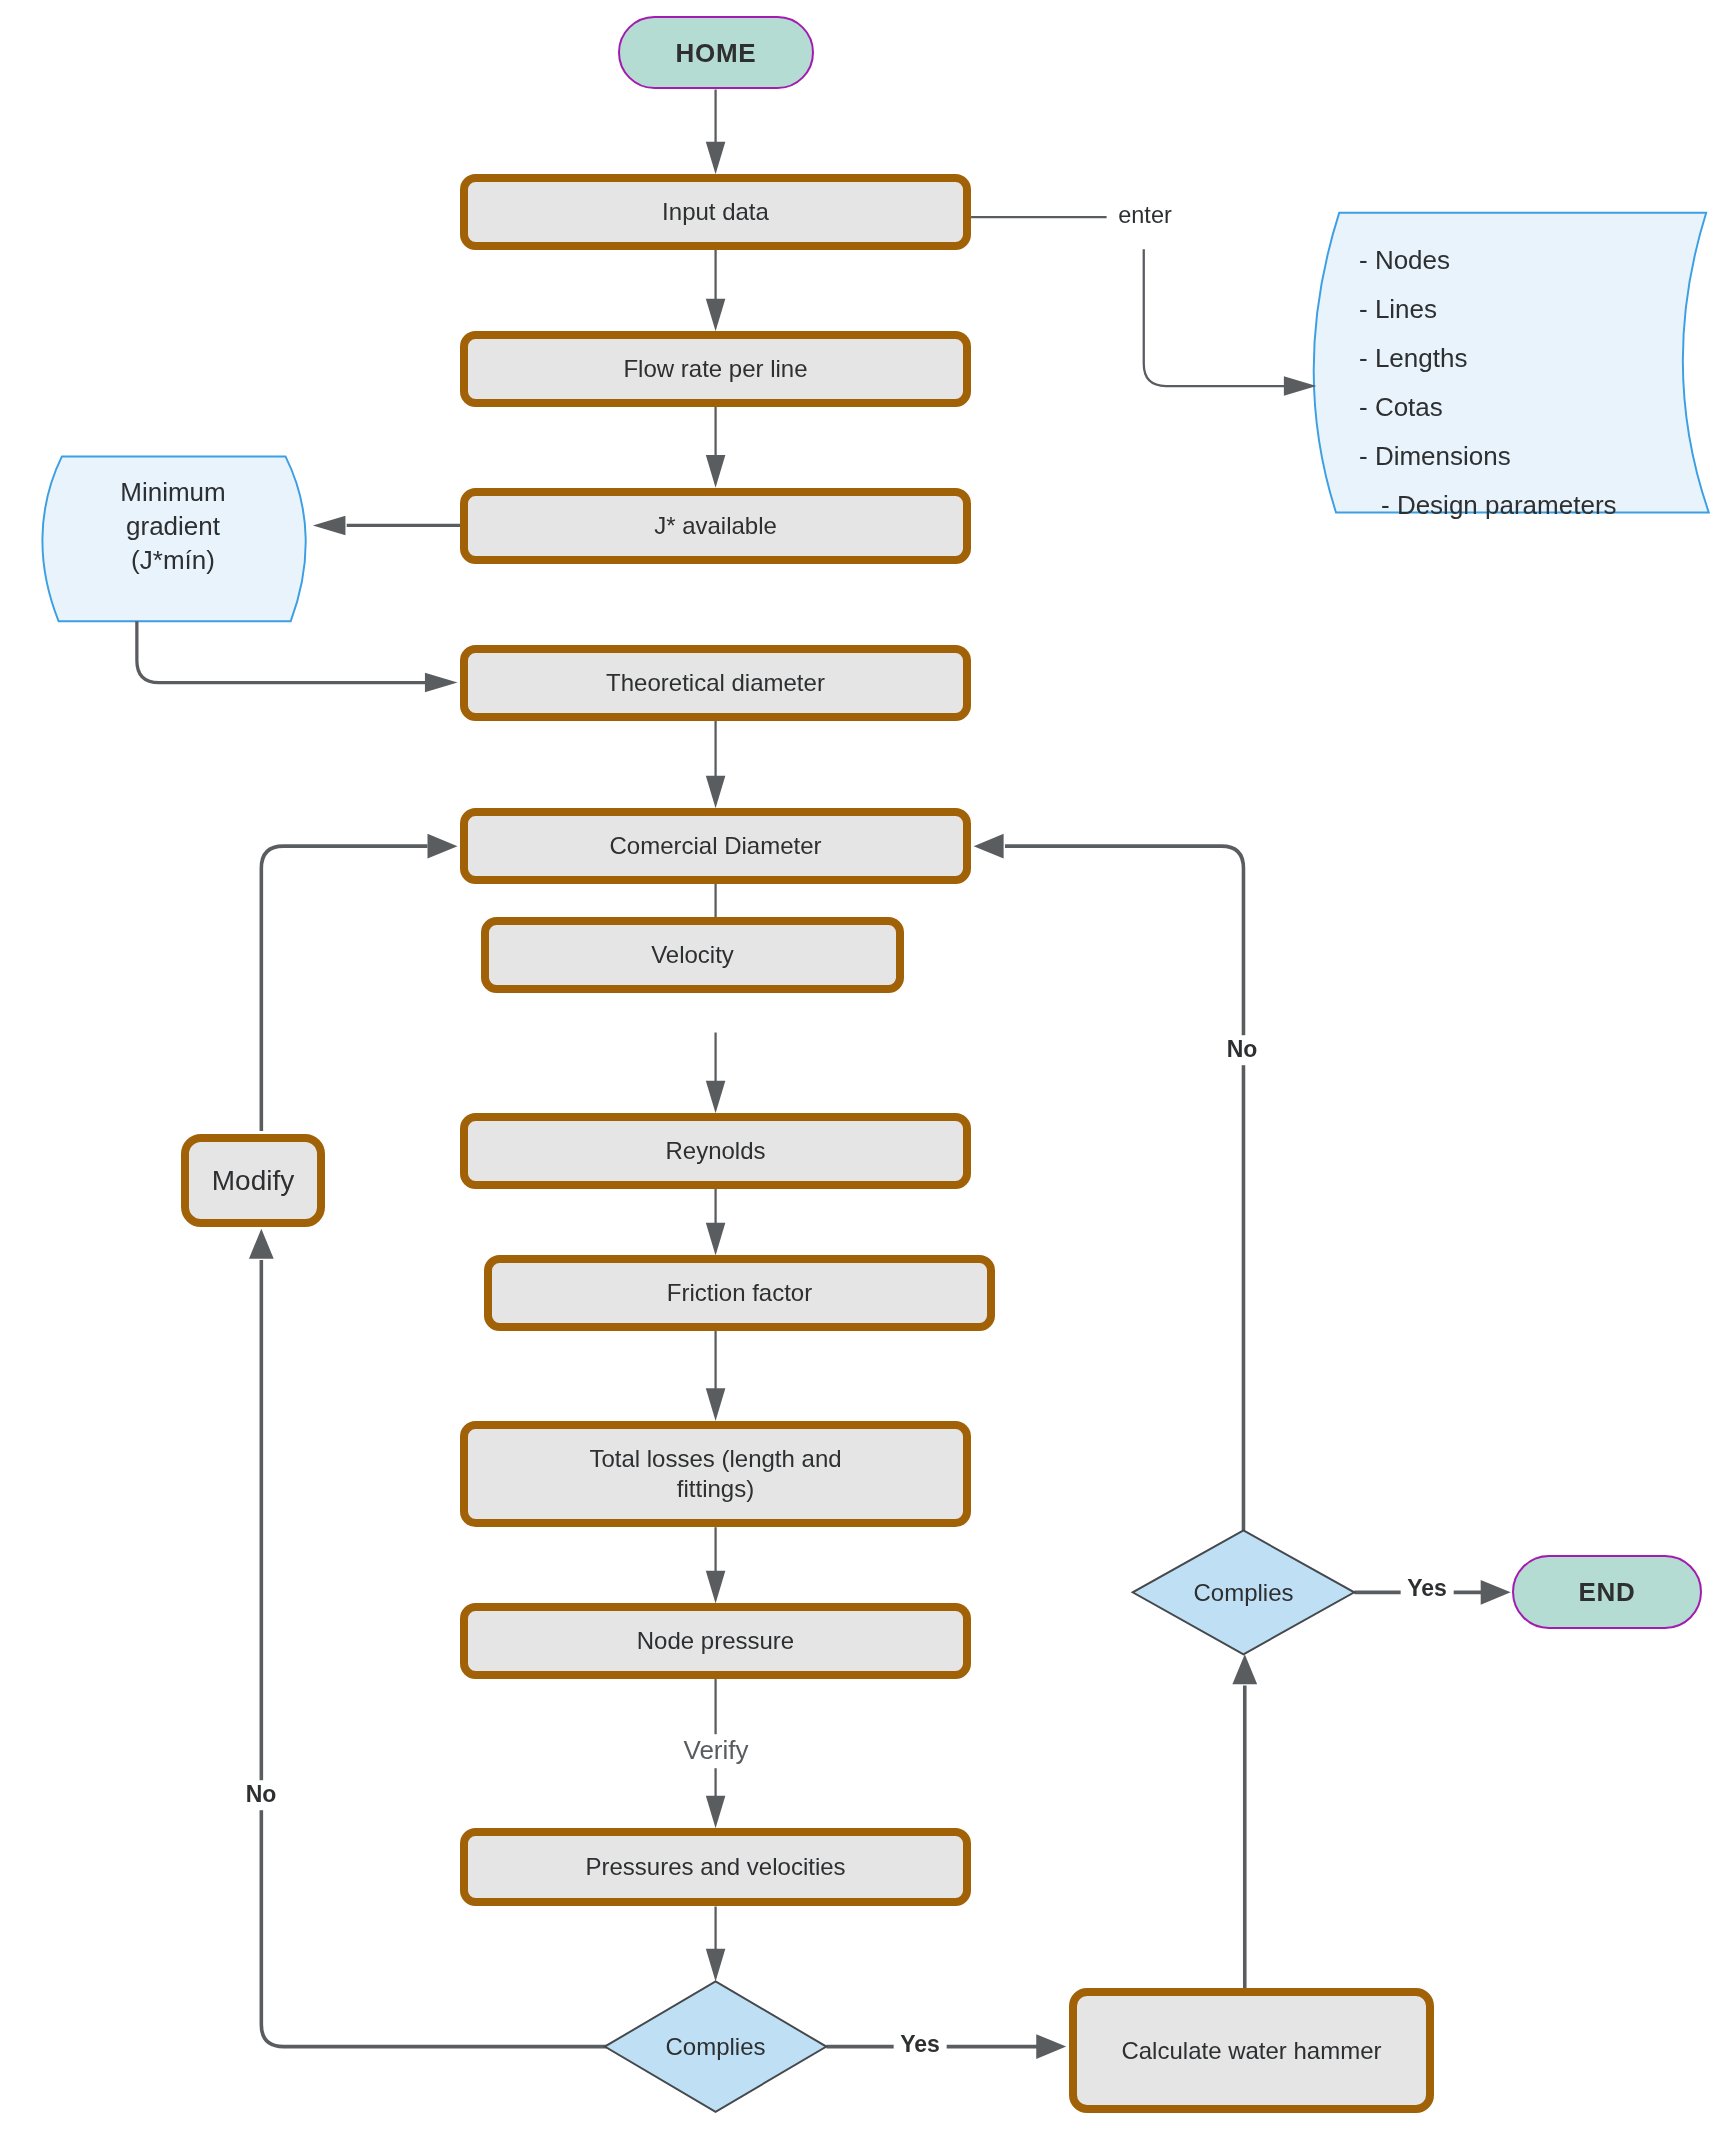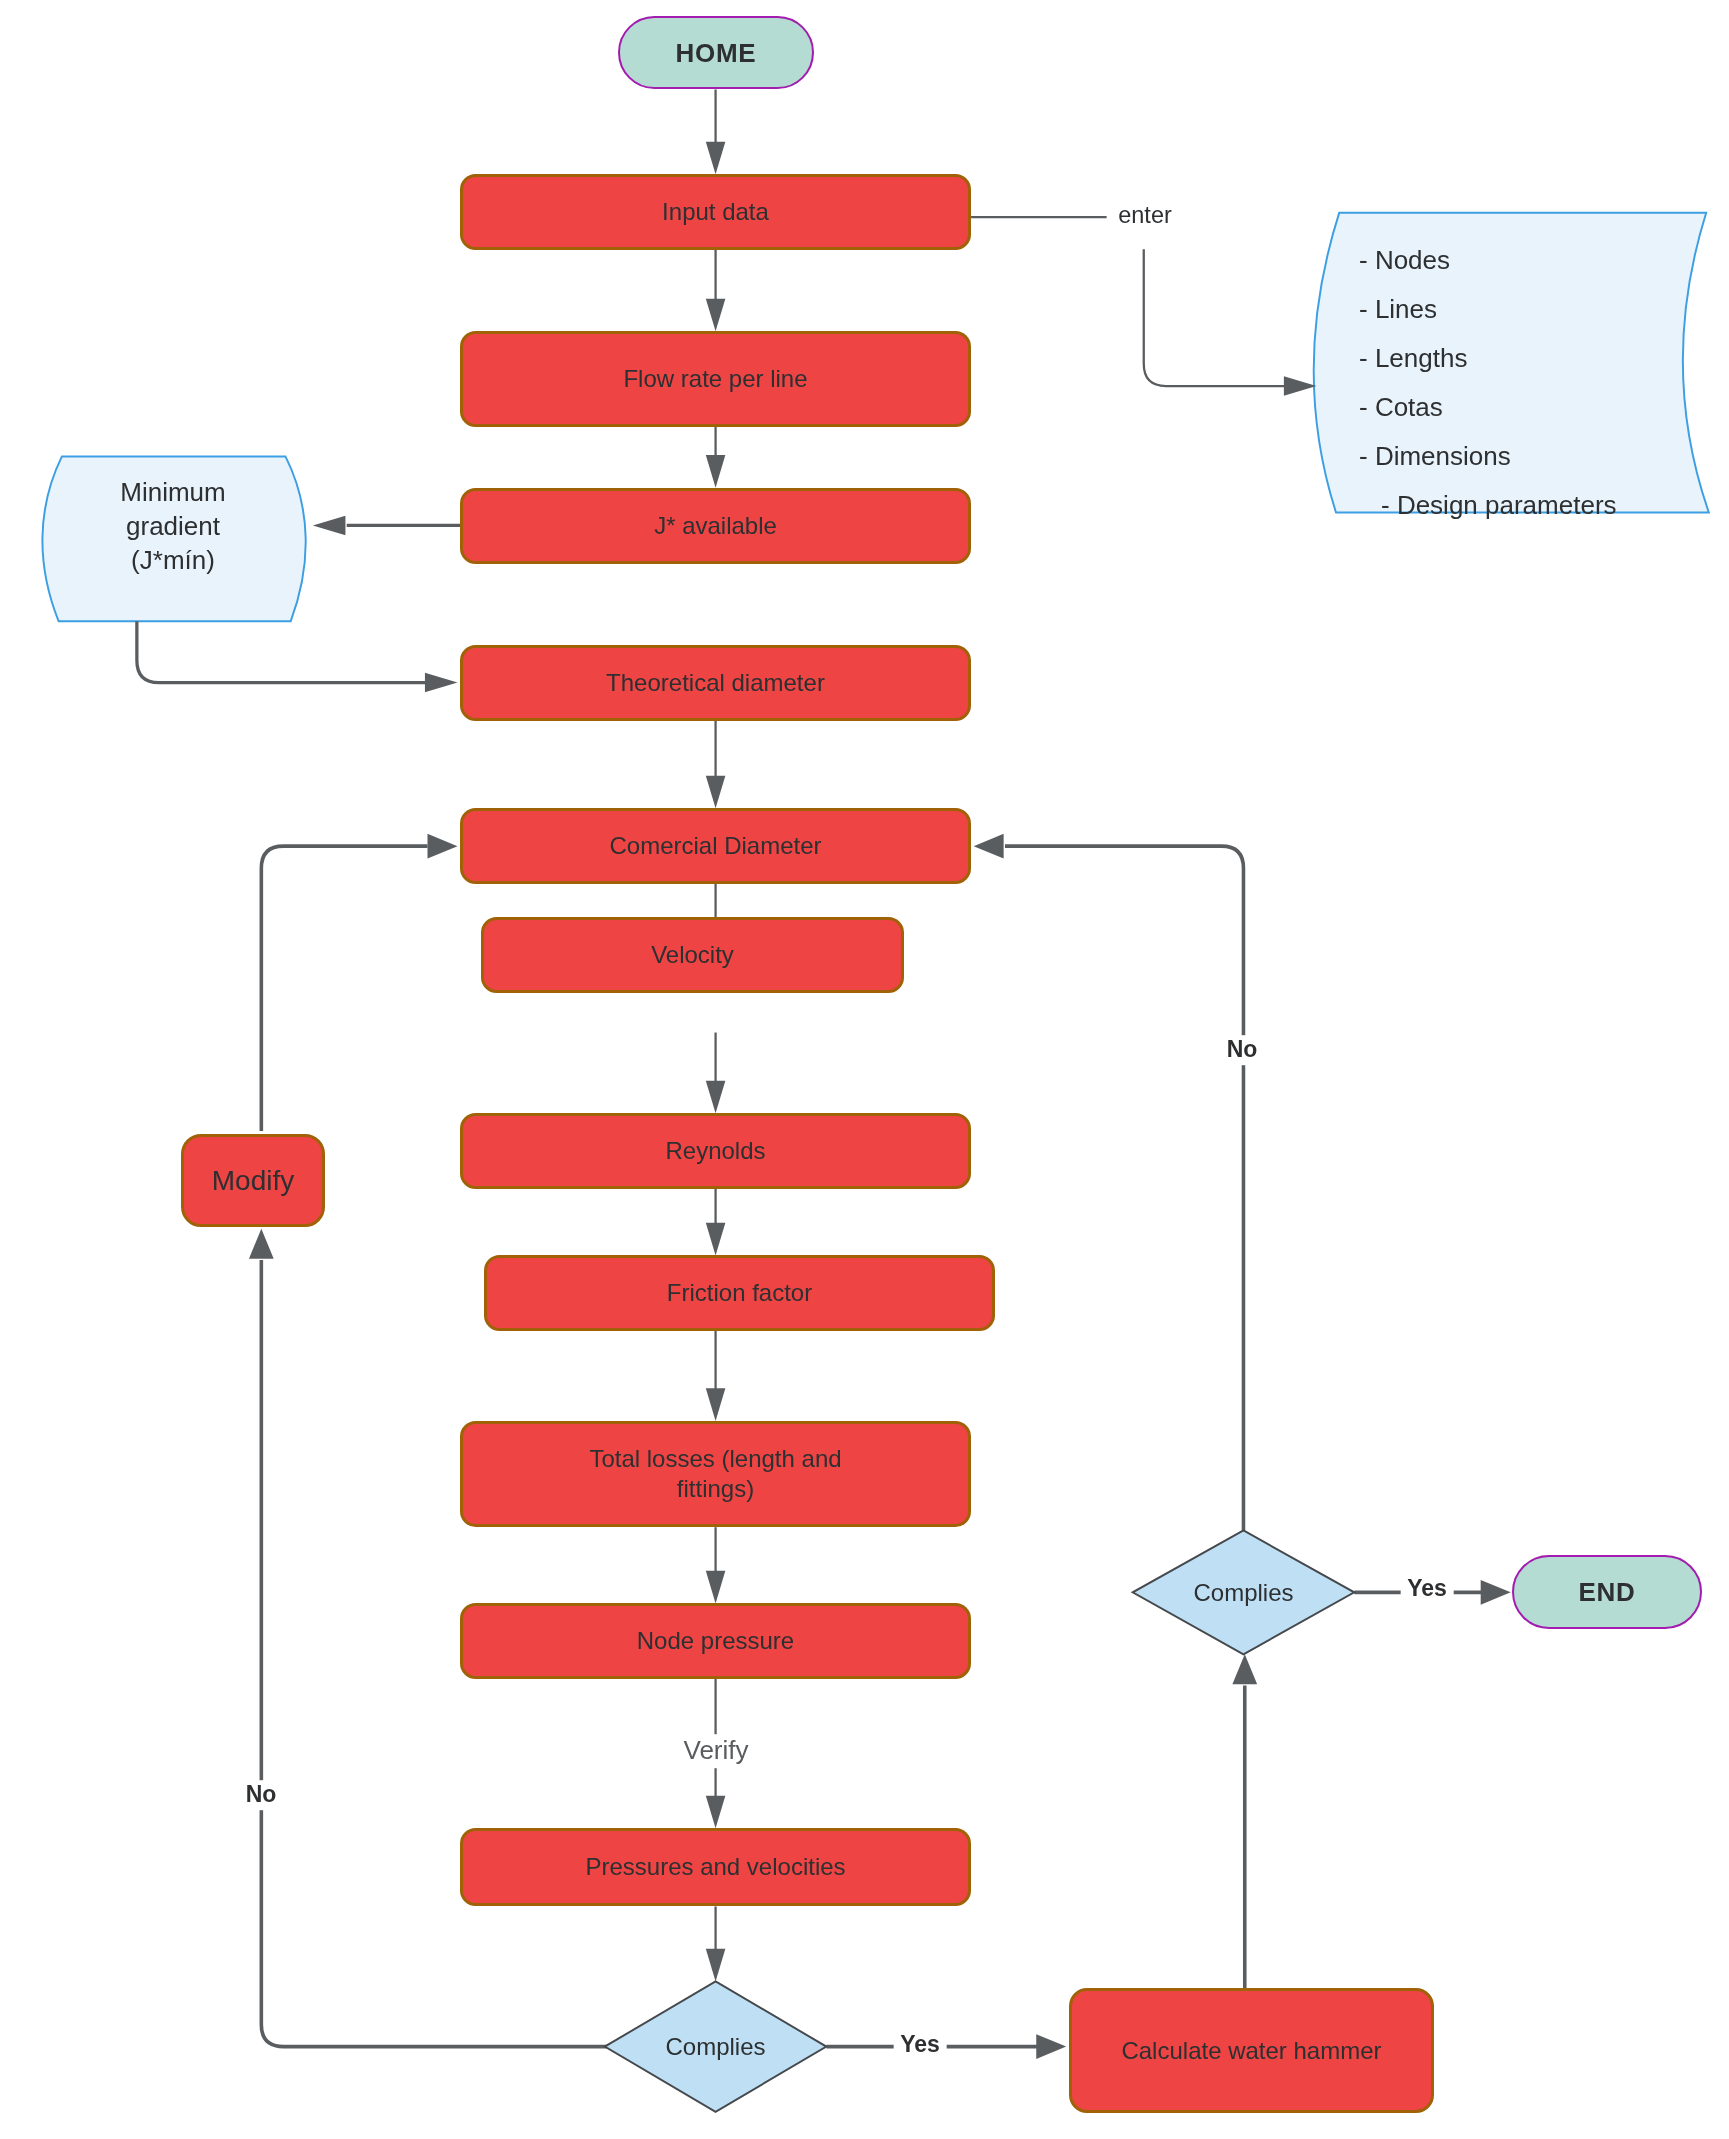--- a/index.html
+++ b/index.html
@@ -10,22 +10,22 @@
   #wires{position:absolute;left:0;top:0;width:1729px;height:2140px;}
   .wire{fill:none;stroke:#5a5d60;}
   .thin{stroke-width:3.5px;}
   .thick{stroke-width:5.5px;}
   .mid{stroke-width:5px;}
   .head{fill:#5a5d60;stroke:none;}
   .docshape{fill:#e8f3fb;stroke:#3d9fe3;stroke-width:3px;}
   .diamond{fill:#bfe0f4;stroke:#45494d;stroke-width:3px;}
   .node{
     position:absolute;display:flex;align-items:center;justify-content:center;
-    box-sizing:border-box;text-align:center;background:#ef4444;
-    border:3px solid #a16207;border-radius:15.6px;font-size:24px;line-height:1.25;
+    box-sizing:border-box;text-align:center;background:#e5e5e5;
+    border:8px solid #a16207;border-radius:15.6px;font-size:24px;line-height:1.25;
   }
   .terminal{
     background:#b5dcd3;border:2px solid #a21caf;border-radius:38px;
     font-weight:bold;font-size:26px;letter-spacing:0.7px;
   }
   .dtext{
     position:absolute;display:flex;align-items:center;justify-content:center;
     text-align:center;font-size:24px;background:transparent;border:none;
   }
   .elabel{
@@ -108,21 +108,21 @@
   <div class="node terminal" style="left:618px;top:16.3px;width:196px;height:73px;">
     <span>HOME</span>
   </div>
   <div class="node terminal" style="left:1512px;top:1555px;width:190px;height:74px;">
     <span>END</span>
   </div>
 
   <div class="node" style="left:460px;top:174px;width:511px;height:76px;">
     <span>Input data</span>
   </div>
-  <div class="node" style="left:460px;top:331px;width:511px;height:96px;">
+  <div class="node" style="left:460px;top:331px;width:511px;height:76px;">
     <span>Flow rate per line</span>
   </div>
   <div class="node" style="left:460px;top:488px;width:511px;height:76px;">
     <span>J* available</span>
   </div>
   <div class="node" style="left:460px;top:645px;width:511px;height:76px;">
     <span>Theoretical diameter</span>
   </div>
   <div class="node" style="left:460px;top:808px;width:511px;height:76px;">
     <span>Comercial Diameter</span>

